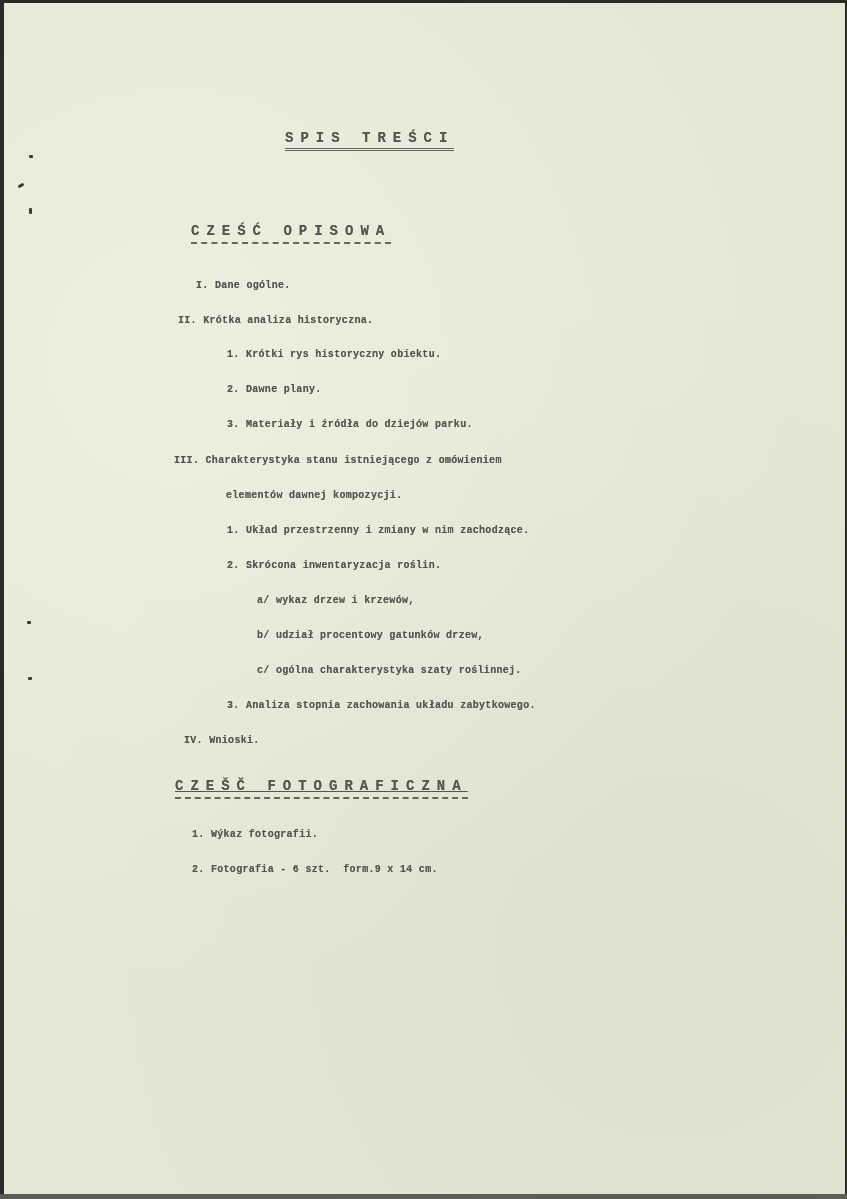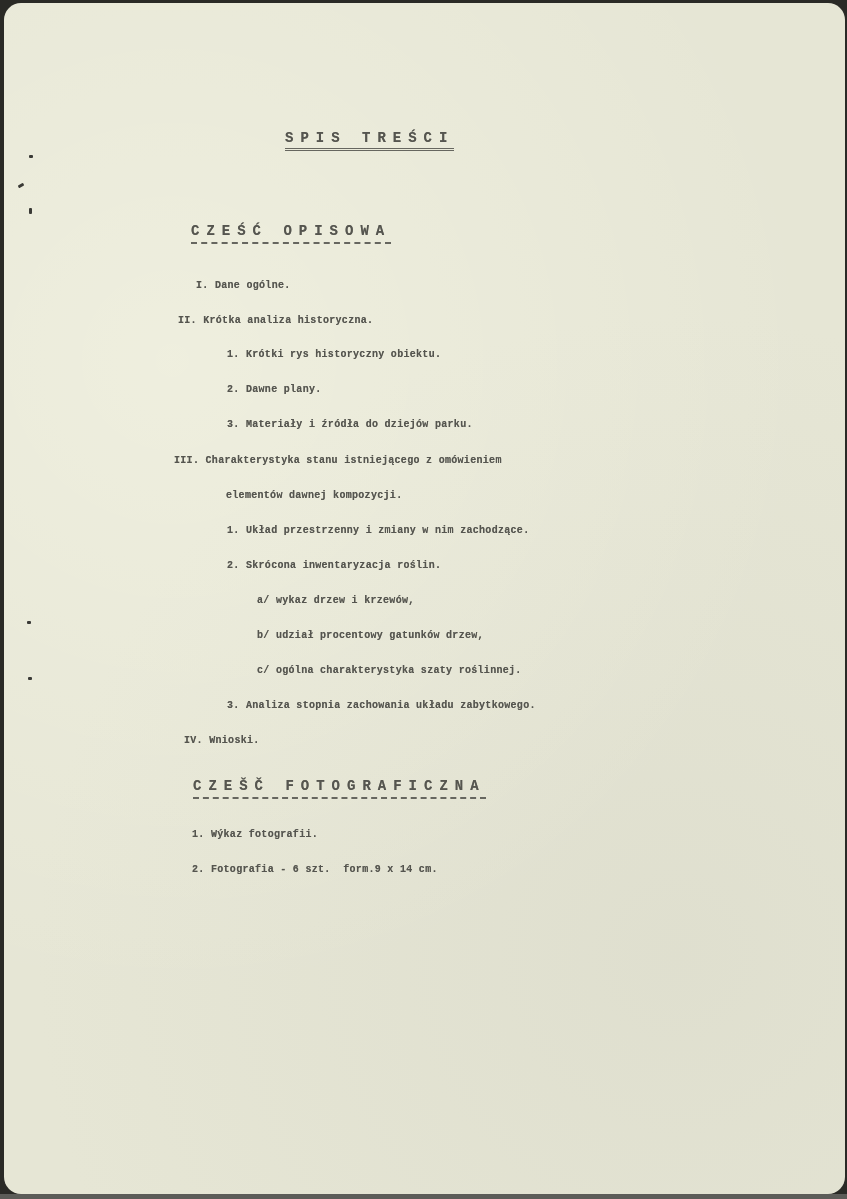--- a/index.html
+++ b/index.html
@@ -16,21 +16,20 @@
     .paper {
       position: absolute;
       left: 4px;
       top: 3px;
       width: 841px;
       height: 1191px;
       background: #e6e6d5;
       background-image:
         radial-gradient(circle at 20% 30%, rgba(255,255,240,0.35), transparent 60%),
         radial-gradient(circle at 80% 80%, rgba(210,210,195,0.35), transparent 55%);
-      border-radius: 17px;
     }
     .edge-bottom {
       position: absolute;
       left: 0;
       bottom: 0;
       width: 847px;
       height: 5px;
       background: #5c5c58;
     }
     .tw {
@@ -128,21 +127,21 @@
   </div>
   <div class="tw" style="left:223px; top:694px;">
     <span>3.</span>
     <span>Analiza stopnia zachowania układu zabytkowego.</span>
   </div>
   <div class="tw" style="left:180px; top:729px;">
     <span>IV.</span>
     <span>Wnioski.</span>
   </div>
 
-  <div class="tw heading heading-section" style="left:189px; top:774px;">CZEŠČ FOTOGRAFICZNA</div>
+  <div class="tw heading heading-section" style="left:171px; top:774px;text-decoration:underline;">CZEŠČ FOTOGRAFICZNA</div>
 
   <div class="tw" style="left:188px; top:823px;text-align:right;">
     <span>1.</span>
     <span>Wýkaz fotografii.</span>
   </div>
   <div class="tw" style="left:188px; top:858px;">
     <span>2.</span>
     <span style="white-space:pre;">Fotografia - 6 szt.  form.9 x 14 cm.</span>
   </div>
 

